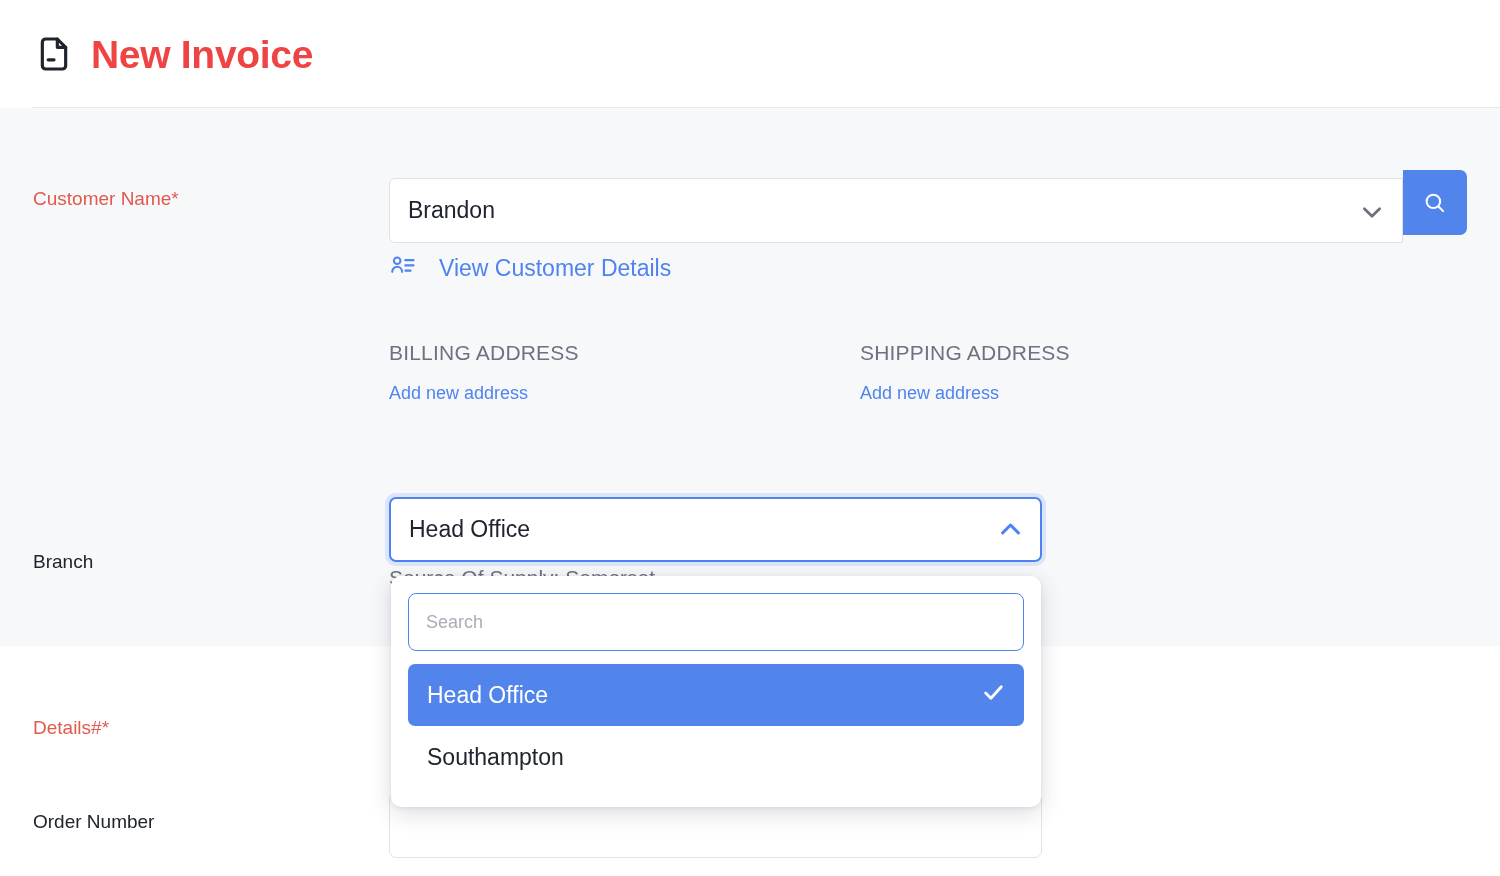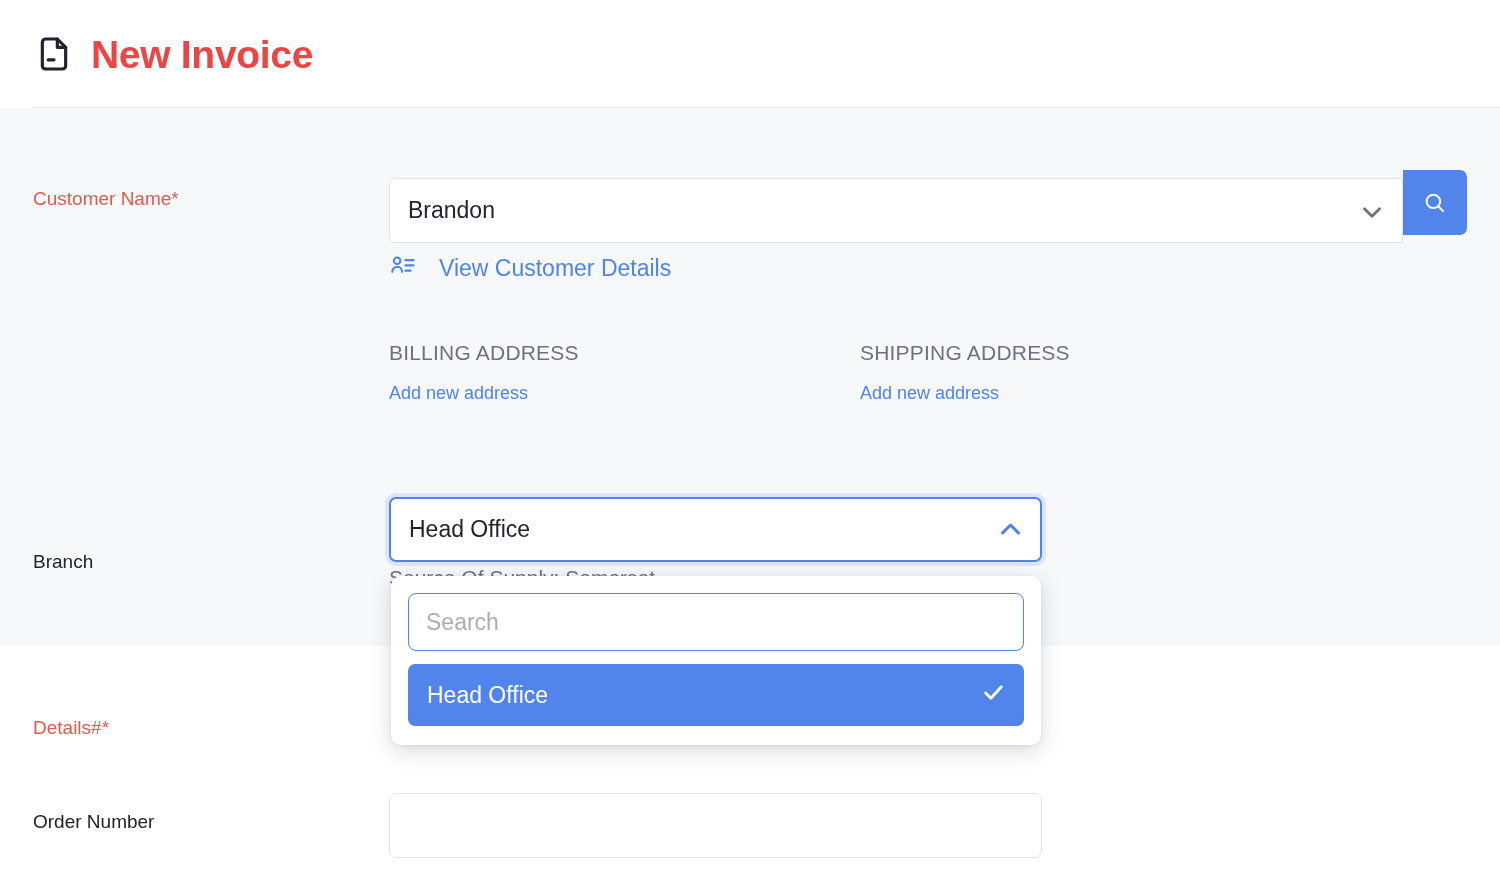--- a/index.html
+++ b/index.html
@@ -194,21 +194,21 @@
     padding: 17px 17px 19px 17px;
     z-index: 20;
   }
   .dd-search {
     width: 100%;
     height: 58px;
     border: 1px solid #4f83ef;
     border-radius: 8px;
     background: #ffffff;
     font-family: "Liberation Sans", sans-serif;
-    font-size: 23px;
+    font-size: 18px;
     color: #20242e;
     padding: 0 17px;
     outline: none;
   }
   .dd-search::placeholder { color: #a9adb6; }
 
   .dd-list { margin-top: 13px; }
   .dd-option {
     height: 62px;
     border-radius: 7px;
@@ -313,20 +313,23 @@
   <input class="dd-search" type="text" placeholder="Search" style="">
   <div class="dd-list">
     <div class="dd-option selected">
       <span>Head Office</span>
       <span>
         <svg width="25" height="25" viewBox="0 0 24 24" fill="none" stroke="#ffffff" stroke-width="2.7" stroke-linecap="round" stroke-linejoin="round">
           <path d="M4.5 12.5l5 5 10-11"></path>
         </svg>
       </span>
     </div>
+    <div class="dd-option">
+      <span>Southampton</span>
+    </div>
   </div>
 </div>
 
 <div class="form-label required invoice-label">Details#*</div>
 
 <div class="form-label order-label">Order Number</div>
 
 <div class="order-input"></div>
 
 </body></html>

